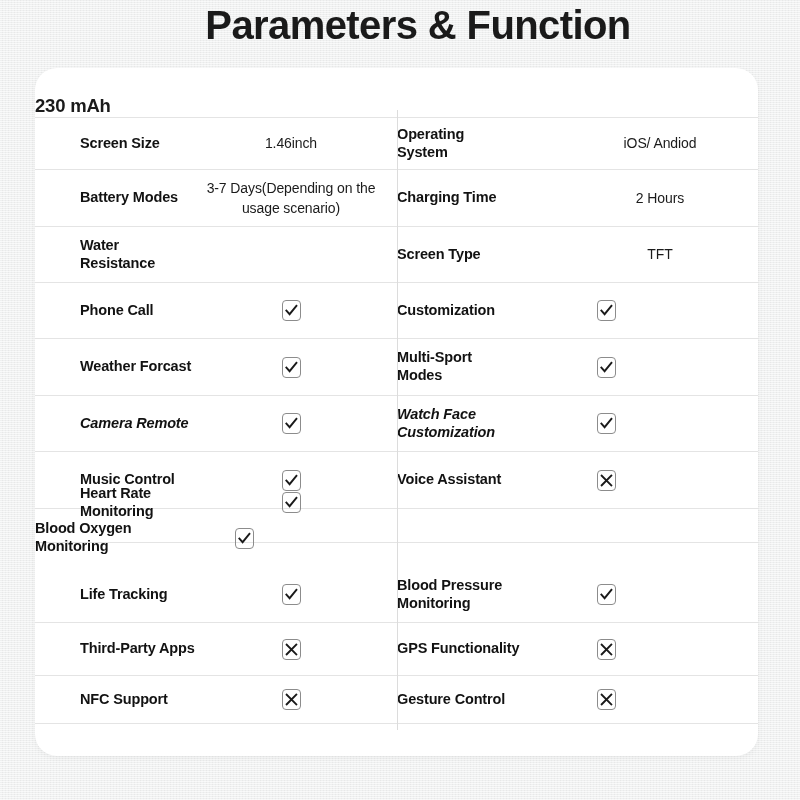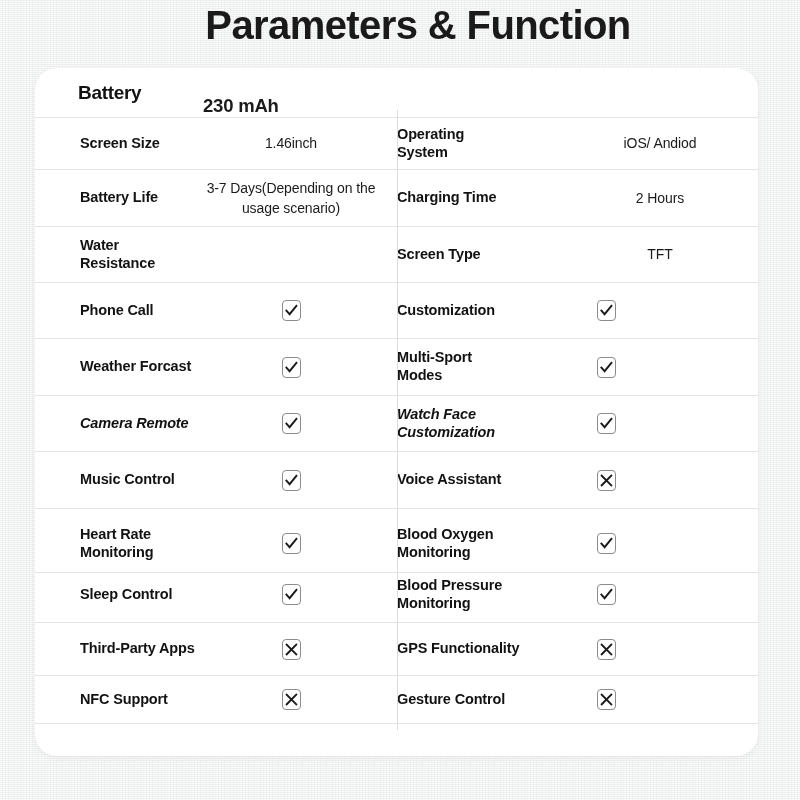--- a/index.html
+++ b/index.html
@@ -148,40 +148,39 @@
 
 <div id="bg-texture"></div>
 
 <h1 id="page-title">Parameters &amp; Function</h1>
 
 <div id="spec-card">
   <div id="column-divider"></div>
 
   <div class="spec-row" id="row-battery">
     <div class="half left">
-      <div class="cell-label">Battery</div>
       <div class="cell-value">230 mAh</div>
     </div>
     <div class="half right"></div>
   </div>
 
   <div id="rows-host">
       <div class="spec-row" style="top: 50px; height: 52px;">
         <div class="half left">
           <div class="cell-label">Screen Size</div>
           <div class="cell-value">1.46inch</div>
         </div>
         <div class="half right">
           <div class="cell-label">Operating<br>System</div>
           <div class="cell-value">iOS/ Andiod</div>
         </div>
       </div>
       <div class="spec-row" style="top: 102px; height: 57px;">
         <div class="half left">
-          <div class="cell-label">Battery Life</div>
+          <div class="cell-label">Battery Modes</div>
           <div class="cell-value">3-7 Days(Depending on the usage scenario)</div>
         </div>
         <div class="half right">
           <div class="cell-label">Charging Time</div>
           <div class="cell-value">2 Hours</div>
         </div>
       </div>
       <div class="spec-row" style="top: 159px; height: 56px;">
         <div class="half left">
           <div class="cell-label">Water<br>Resistance</div>
@@ -272,21 +271,21 @@
           <div class="cell-label">Voice Assistant</div>
           <div class="mark-wrap">
             <span class="mark-box">
               <svg width="13" height="13" viewBox="0 0 13 13">
                 <path stroke="#1a1a1a" stroke-width="1.9" fill="none" stroke-linecap="square" d="M1.7 1.7 L11.3 11.3 M11.3 1.7 L1.7 11.3"></path>
               </svg>
             </span>
           </div>
         </div>
       </div>
-      <div class="spec-row" style="top: 447px; height: 58px;">
+      <div class="spec-row" style="top: 417px; height: 58px; flex-direction: column;">
         <div class="half left">
           <div class="cell-label">Heart Rate<br>Monitoring</div>
           <div class="mark-wrap">
             <span class="mark-box">
               <svg width="13" height="13" viewBox="0 0 13 13">
                 <path stroke="#1a1a1a" stroke-width="1.9" fill="none" stroke-linecap="square" d="M1.4 6.6 L4.6 10.2 L11.4 1.9"></path>
               </svg>
             </span>
           </div>
         </div>
@@ -296,21 +295,21 @@
             <span class="mark-box">
               <svg width="13" height="13" viewBox="0 0 13 13">
                 <path stroke="#1a1a1a" stroke-width="1.9" fill="none" stroke-linecap="square" d="M1.4 6.6 L4.6 10.2 L11.4 1.9"></path>
               </svg>
             </span>
           </div>
         </div>
       </div>
       <div class="spec-row" style="top: 499px; height: 56px;">
         <div class="half left">
-          <div class="cell-label">Sleep Control</div>
+          <div class="cell-label">Life Tracking</div>
           <div class="mark-wrap">
             <span class="mark-box">
               <svg width="13" height="13" viewBox="0 0 13 13">
                 <path stroke="#1a1a1a" stroke-width="1.9" fill="none" stroke-linecap="square" d="M1.4 6.6 L4.6 10.2 L11.4 1.9"></path>
               </svg>
             </span>
           </div>
         </div>
         <div class="half right">
           <div class="cell-label">Blood Pressure<br>Monitoring</div>

